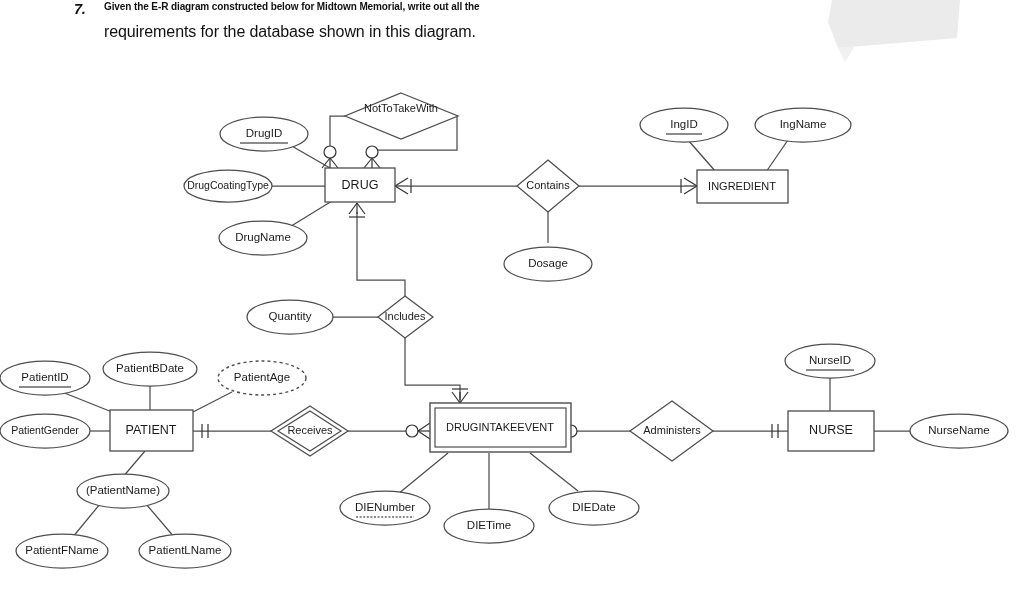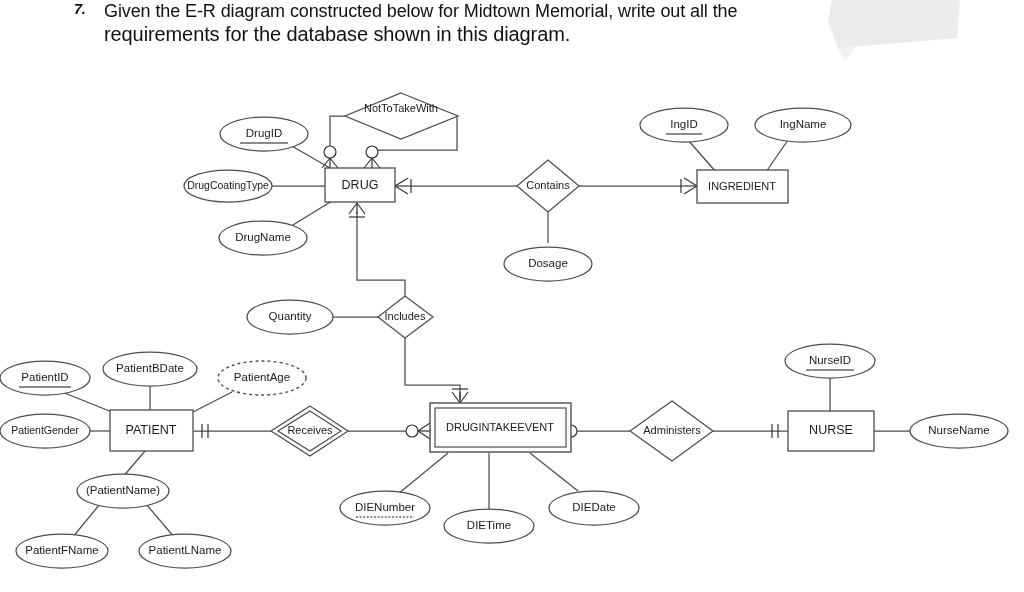--- a/index.html
+++ b/index.html
@@ -36,30 +36,31 @@
     font-size: 14.5px;
     font-weight: bold;
     font-style: italic;
     color: #111111;
     letter-spacing: -0.2px;
   }
   .q-line1 {
     position: absolute;
     left: 104px;
     top: 1px;
-    font-size: 18px;
+    font-size: 10px;
     color: #111111;
     white-space: nowrap;
     letter-spacing: -0.1px;
+    font-weight: bold;
   }
   .q-line2 {
     position: absolute;
     left: 104px;
     top: 23px;
-    font-size: 20px;
+    font-size: 16px;
     color: #111111;
     white-space: nowrap;
     letter-spacing: -0.1px;
   }
   
   #diagram {
     position: absolute;
     left: 0;
     top: 0;
     width: 1024px;

